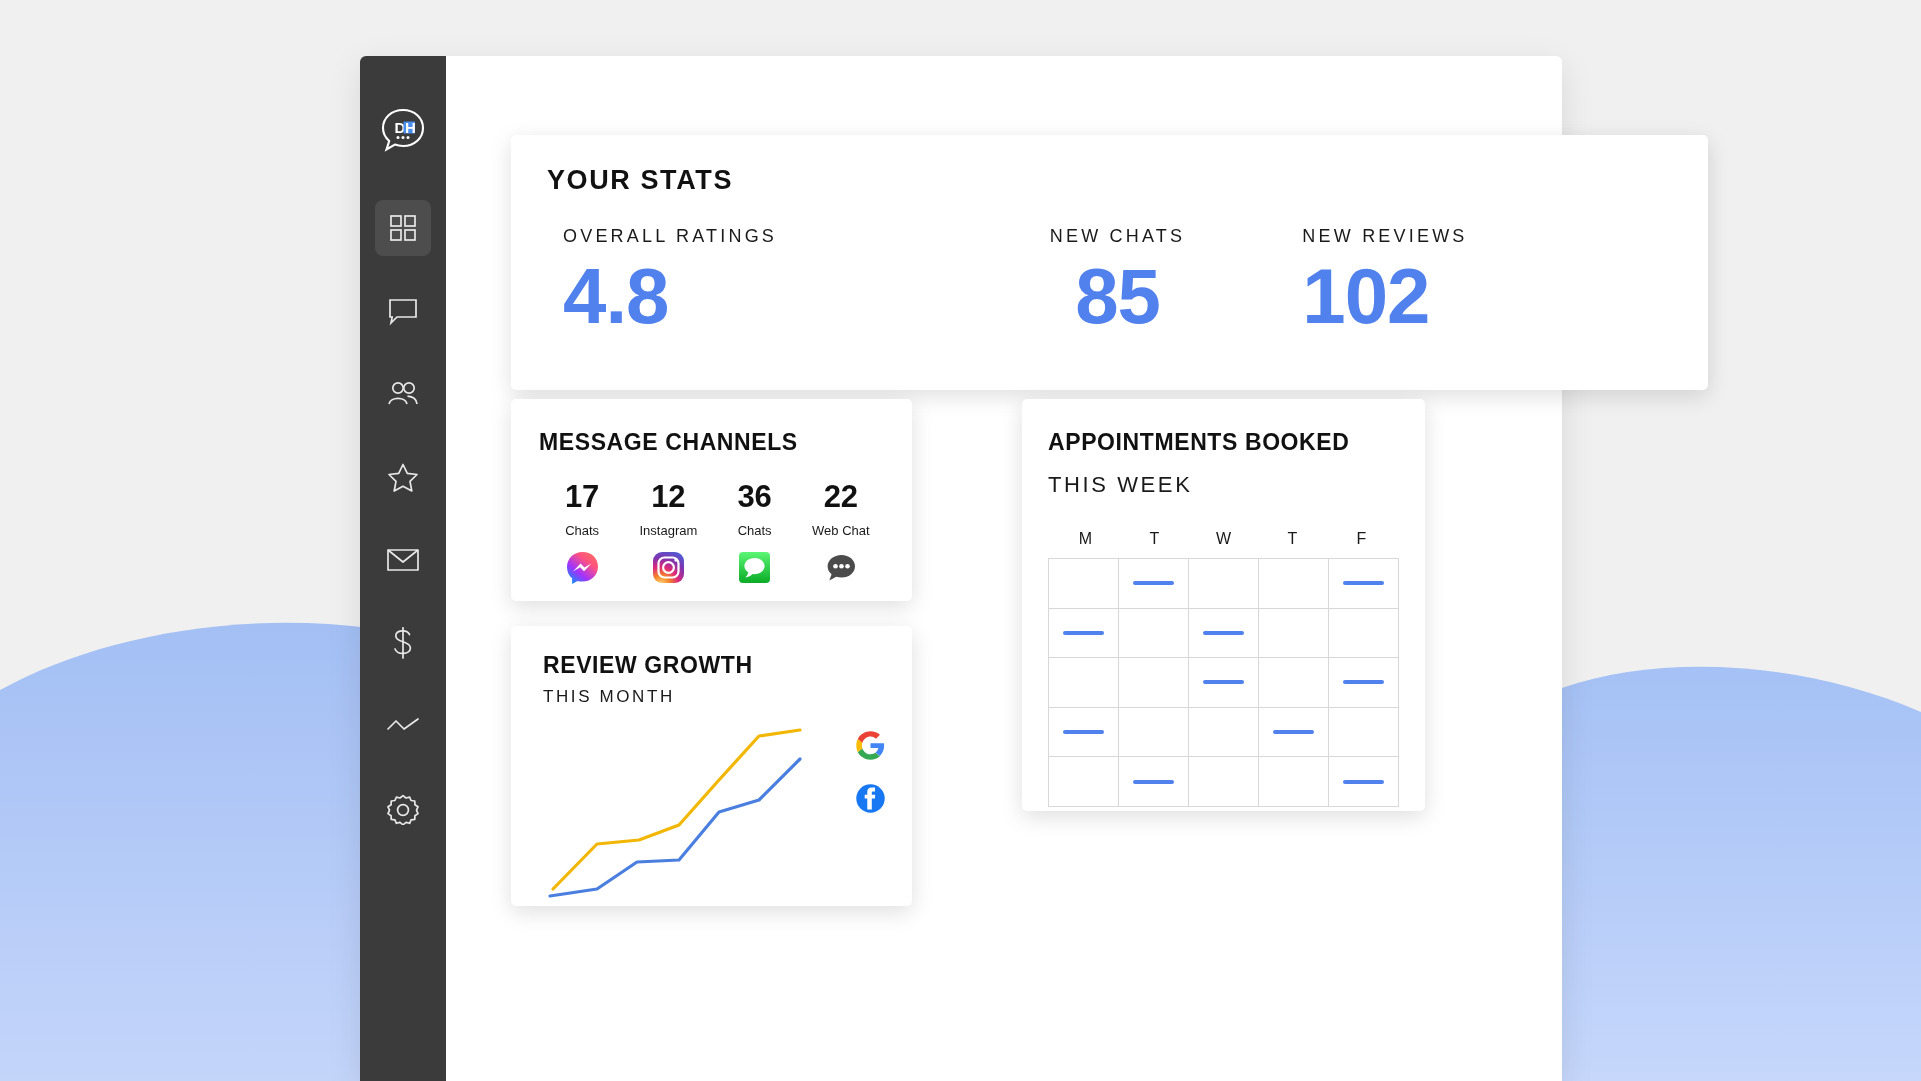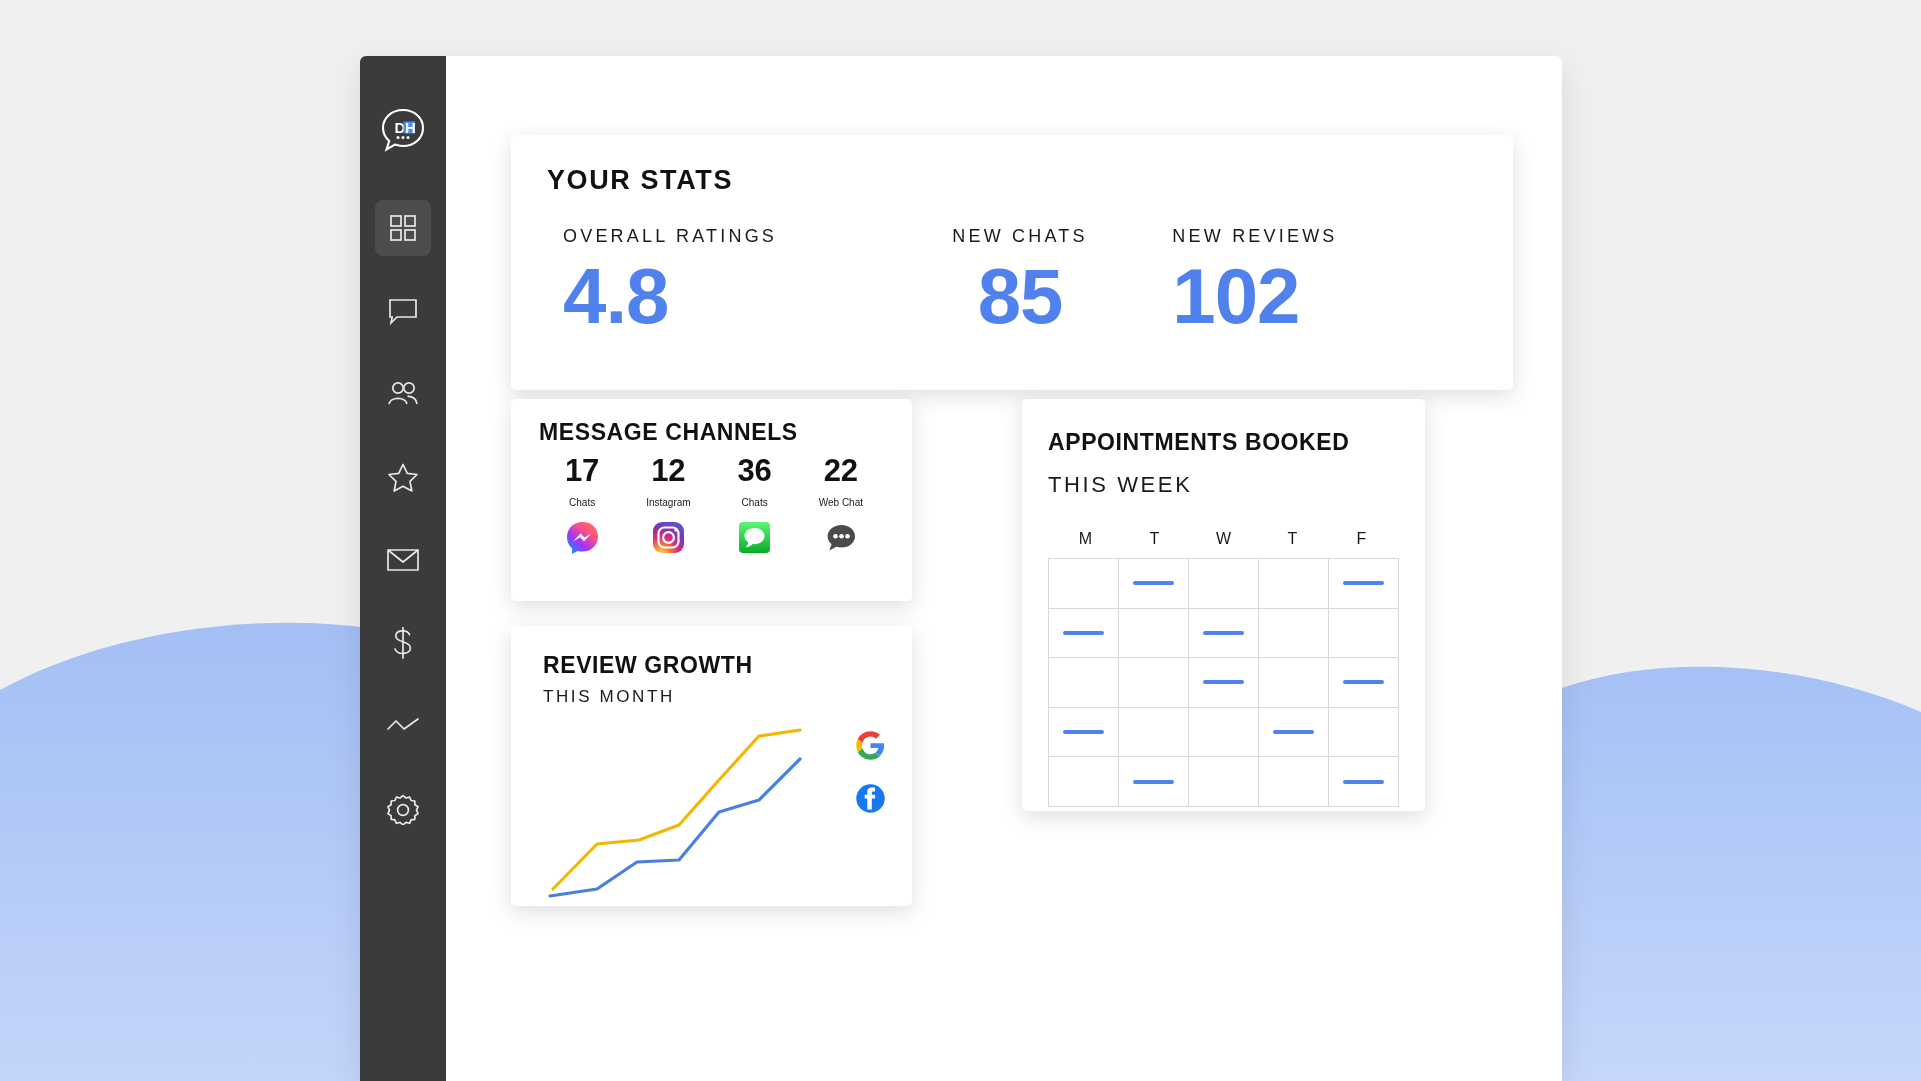--- a/index.html
+++ b/index.html
@@ -95,21 +95,21 @@
     position: absolute;
     background: #ffffff;
     border-radius: 5px;
     box-shadow: 0 6px 22px rgba(0,0,0,0.13);
   }
 
   
   #stats-card {
     left: 65px;
     top: 79px;
-    width: 1002px;
+    width: 1197px;
     height: 255px;
     padding: 30px 36px 2px 36px;
   }
   .card-title {
     font-size: 27px;
     font-weight: bold;
     letter-spacing: 1.6px;
     color: #111;
   }
   .stats-row {
@@ -136,47 +136,47 @@
     line-height: 1.0;
     letter-spacing: -1px;
   }
 
   
   #channels-card {
     left: 65px;
     top: 343px;
     width: 401px;
     height: 202px;
-    padding: 20px 28px 0 28px;
+    padding: 30px 28px 0 28px;
   }
   .card-title-sm {
     font-size: 23px;
     font-weight: bold;
     letter-spacing: 0.6px;
     color: #111;
   }
   .channels-row {
     display: flex;
-    margin-top: 9px;
+    margin-top: 25px;
   }
   .channel {
     flex: 1;
     display: flex;
     flex-direction: column;
     align-items: center;
   }
   .channel-count {
     font-size: 31px;
     font-weight: bold;
     color: #111;
     line-height: 1;
   }
   .channel-name {
     margin-top: 11px;
-    font-size: 10px;
+    font-size: 13px;
     color: #1a1a1a;
   }
   .channel-icon {
     margin-top: 13px;
     width: 33px;
     height: 33px;
     display: flex;
     align-items: center;
     justify-content: center;
   }

